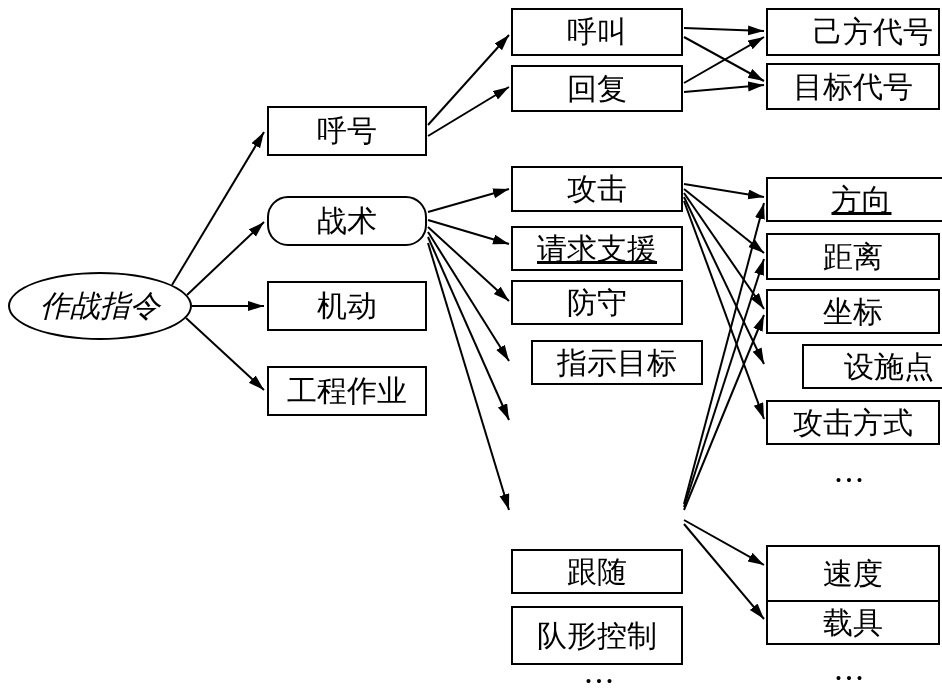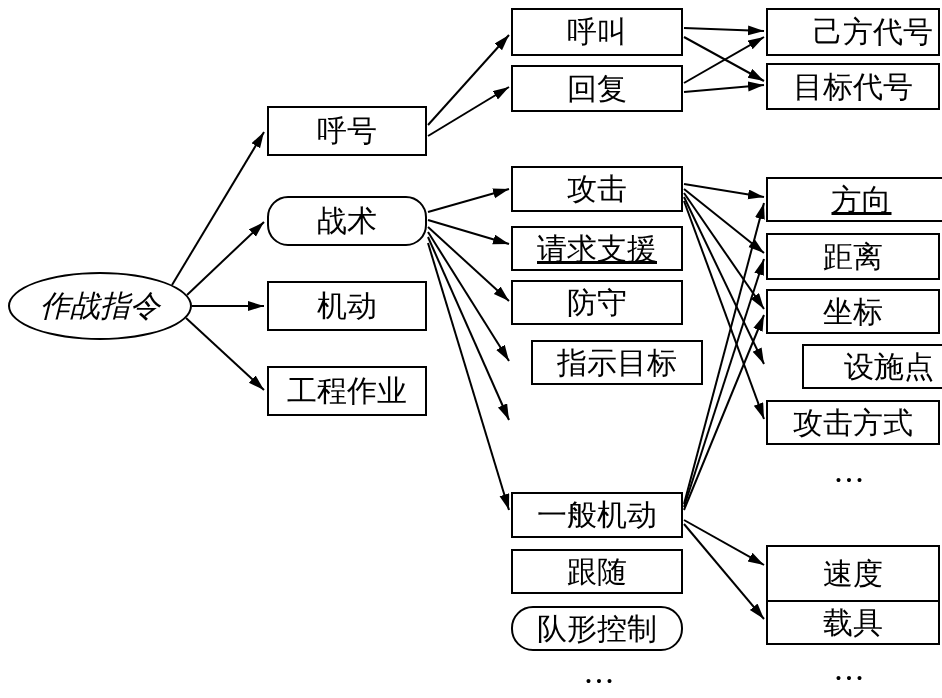--- a/index.html
+++ b/index.html
@@ -84,23 +84,22 @@
   <div class="node box" style="left:511px; top:8px; width:172px; height:48px;">呼叫</div>
   <div class="node box" style="left:511px; top:65px; width:172px; height:47px;text-align:right;">回复</div>
 
   <div class="node box" style="left:766px; top:8px; width:174px; height:48px;padding-left:40px;">己方代号</div>
   <div class="node box" style="left:766px; top:63px; width:174px; height:47px;">目标代号</div>
 
   <div class="node box" style="left:511px; top:166px; width:172px; height:46px;">攻击</div>
   <div class="node box" style="left:511px; top:226px; width:172px; height:45px;text-decoration:underline;">请求支援</div>
   <div class="node box" style="left:511px; top:280px; width:172px; height:45px;">防守</div>
   <div class="node box" style="left:511px; top:340px; width:172px; height:45px;margin-left:20px;">指示目标</div>
-  <div class="node box" style="left:511px; top:492px; width:172px; height:46px;">一般机动</div>
   <div class="node box" style="left:511px; top:549px; width:172px; height:45px;">跟随</div>
-  <div class="node box" style="left:511px; top:606px; width:172px; height:45px;border-radius:22px;">队形控制</div>
+  <div class="node box" style="left:511px; top:606px; width:172px; height:59px;">队形控制</div>
   <div class="node dots" style="left:560px; top:652px; width:80px; height:40px;">...</div>
 
   <div class="node box" style="left:766px; top:177px; width:191px; height:45px;text-decoration:underline;">方向</div>
   <div class="node box" style="left:766px; top:233px; width:174px; height:47px;font-family:Liberation Serif, serif;">距离</div>
   <div class="node box" style="left:766px; top:289px; width:174px; height:45px;">坐标</div>
   <div class="node box" style="left:766px; top:344px; width:174px; height:45px;margin-left:36px;">设施点</div>
   <div class="node box" style="left:766px; top:400px; width:174px; height:45px;">攻击方式</div>
   <div class="node dots" style="left:810px; top:452px; width:80px; height:38px;">...</div>
   <div class="node box" style="left:766px; top:545px; width:174px; height:57px;">速度</div>
   <div class="node box" style="left:766px; top:600px; width:174px; height:45px;">载具</div>

